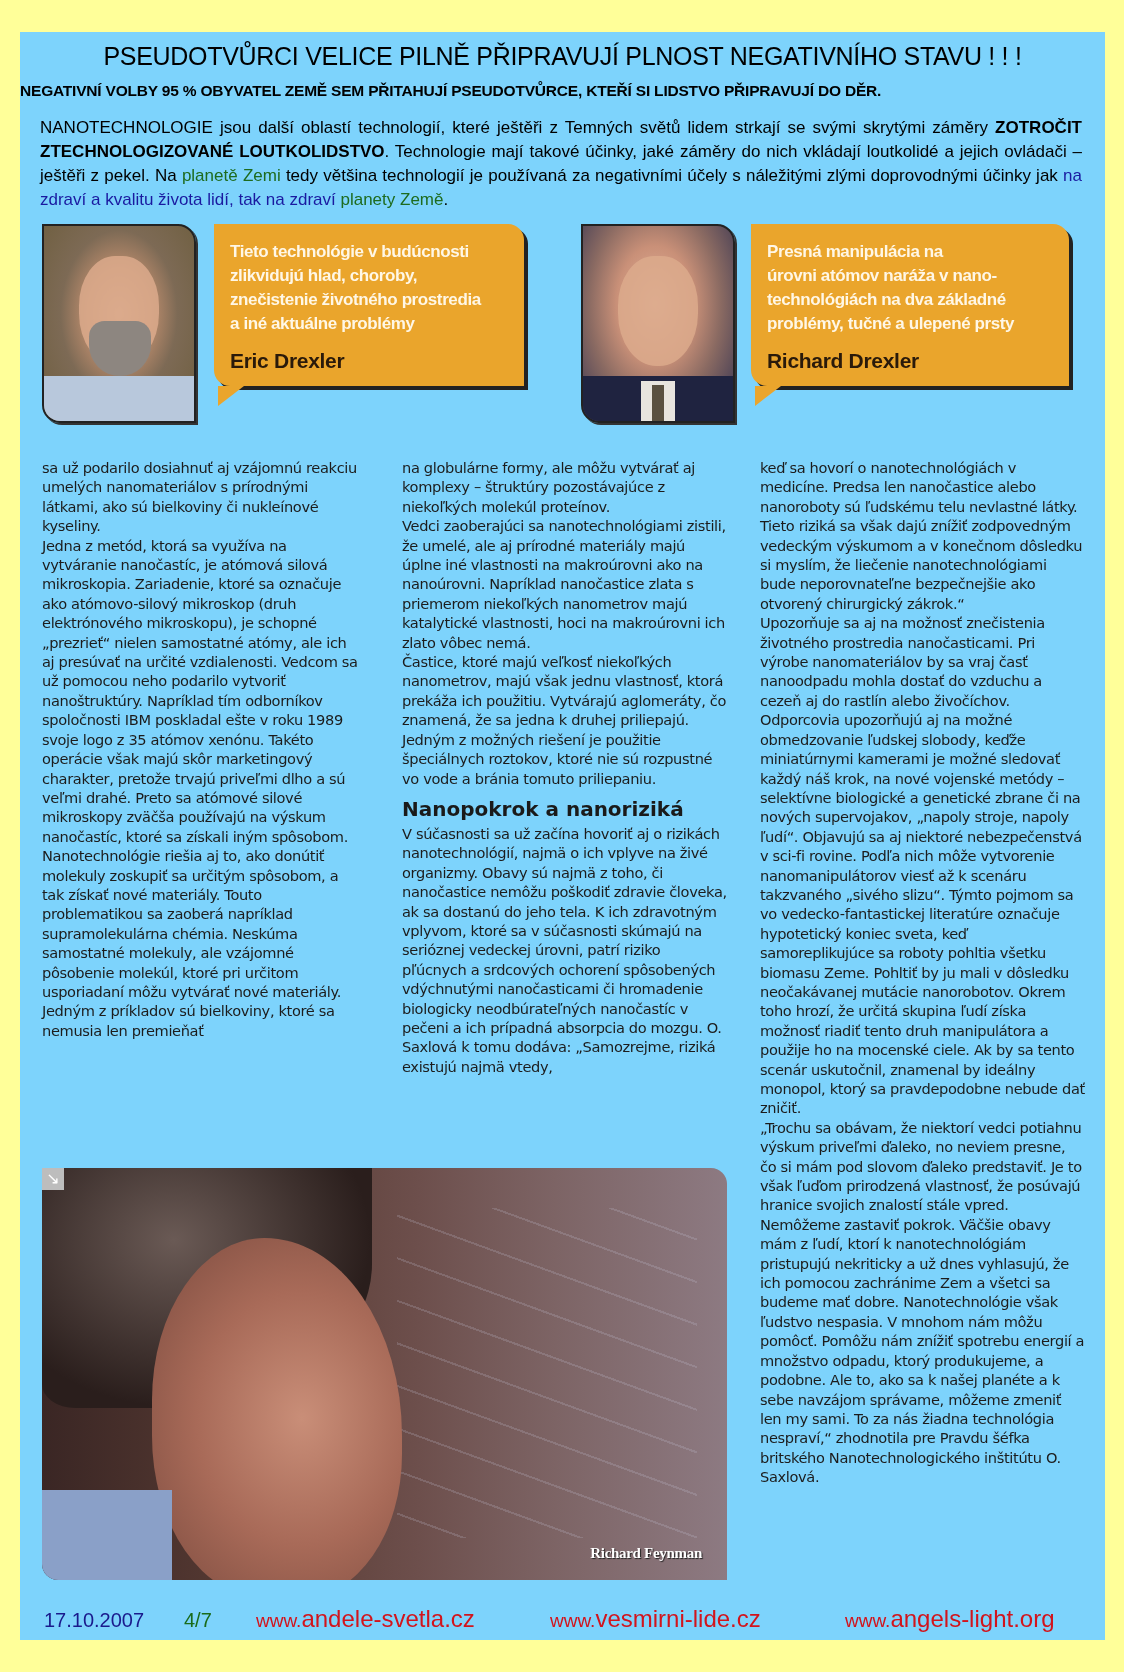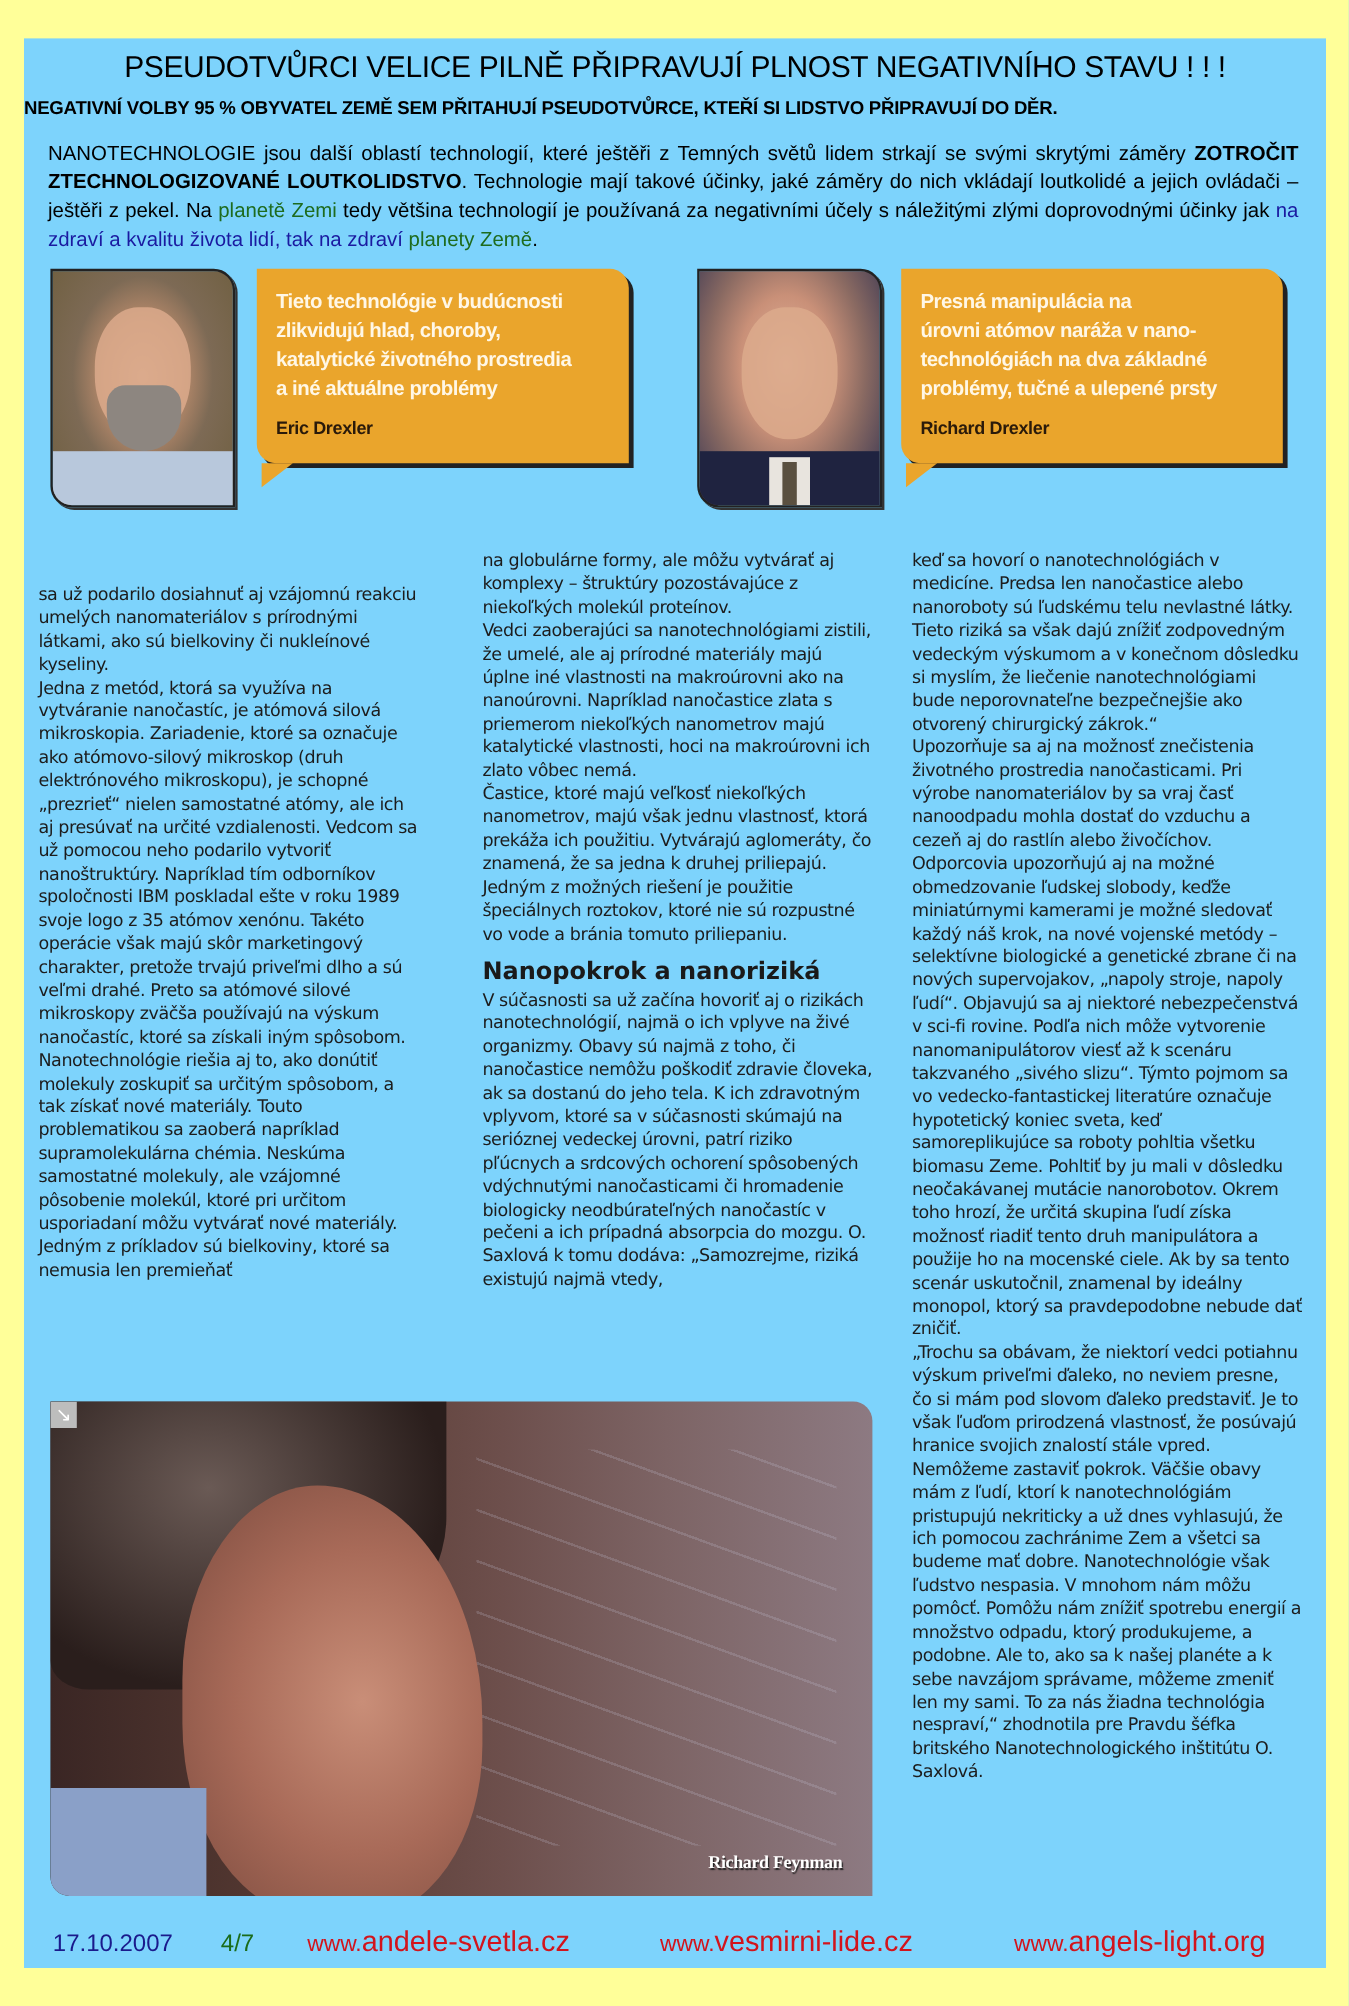--- a/index.html
+++ b/index.html
@@ -87,40 +87,40 @@
   }
   .bubble-quote {
     font-family: "Liberation Sans", sans-serif;
     font-weight: bold; font-size: 17px; line-height: 24px;
     color: #fff7e6; letter-spacing: -0.4px;
     white-space: pre-line;
   }
   .bubble-author {
     position: absolute; left: 16px; top: 125px;
     font-family: "Liberation Sans", sans-serif;
-    font-weight: bold; font-size: 15px;
+    font-weight: bold; font-size: 21px;
     color: #2a1a0a; letter-spacing: -0.3px;
   }
 
   .col {
     position: absolute;
     font-family: "DejaVu Sans", sans-serif;
     font-size: 14.6px; line-height: 19.4px;
     color: #1c1c1c;
     text-align: left;
     letter-spacing: -0.35px;
   }
   .col p { margin: 0; }
   .col h2 {
     margin: 8px 0 2px 0;
     font-family: "DejaVu Sans", sans-serif;
     font-size: 20px; line-height: 26px; font-weight: bold;
     color: #1a1a1a; letter-spacing: 0px;
   }
-  .col1 { left: 12px; top: 426px; width: 320px; margin-top: 28px; }
+  .col1 { left: 22px; top: 426px; width: 320px; }
   .col2 { left: 382px; top: 426px; width: 325px; }
   .col3 { left: 740px; top: 426px; width: 325px; }
 
   .photo {
     position: absolute; left: 22px; top: 1136px; width: 685px; height: 412px;
     border-radius: 0 16px 0 16px;
     overflow: hidden;
     background: linear-gradient(90deg, #3a2624 0%, #5c3e36 35%, #6d4f4c 55%, #7d6465 75%, #8d7a82 100%);
   }
   .photo .hair {
@@ -182,21 +182,21 @@
 
   <div class="quote-block" style="left:22px; width:500px;">
     <div class="portrait portrait-drexler" style="left:0;">
       <div class="face"></div>
       <div class="beard"></div>
       <div class="shirt"></div>
     </div>
     <div class="bubble" style="left:172px;">
       <div class="bubble-quote">Tieto technológie v budúcnosti
 zlikvidujú hlad, choroby,
-katalytické životného prostredia
+znečistenie životného prostredia
 a iné aktuálne problémy</div>
       <div class="bubble-author">Eric Drexler</div>
       <div class="bubble-tail"></div>
     </div>
   </div>
 
   <div class="quote-block" style="left:561px; width:500px;">
     <div class="portrait portrait-smalley" style="left:0;">
       <div class="face"></div>
       <div class="shirt"></div>

